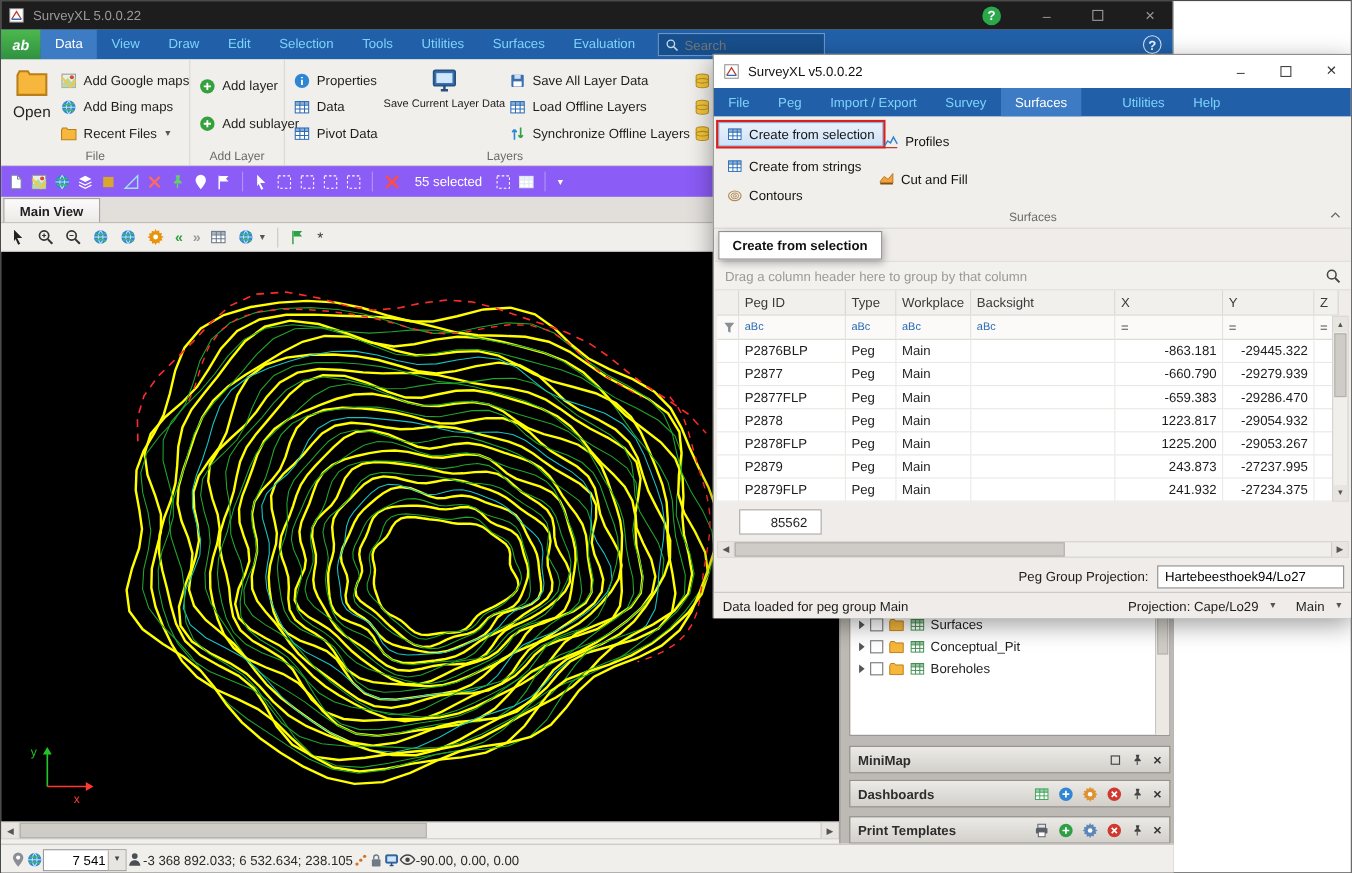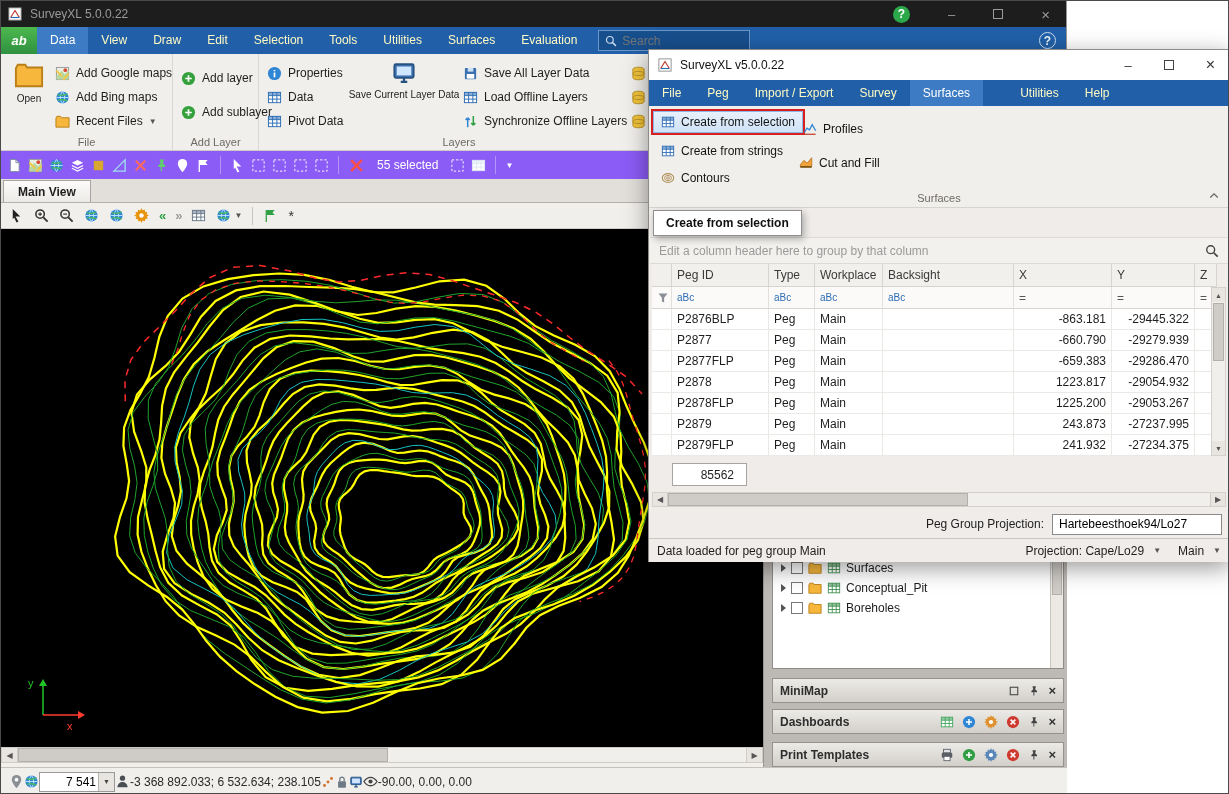--- a/index.html
+++ b/index.html
@@ -11,29 +11,29 @@
 .mainwin{position:absolute;left:0;top:0;width:1066px;height:794px;background:#f1efec;border-right:1px solid #98948f}
 .titlebar{position:absolute;left:0;top:0;width:100%;height:26px;background:#1d1d1d;display:flex;align-items:center;gap:8px}
 .wtitle{color:#9a9a9a}
 .twbtns{margin-left:auto;display:flex;align-items:center;gap:38px;padding-right:16px}
 .wbtn{color:#9a9a9a;font-size:13px;line-height:1}
 .maxbox{width:10px;height:10px;border:1px solid #9a9a9a;display:inline-block}
 .helpcircle{width:17px;height:17px;border-radius:50%;background:#2ba84a;color:#fff;font-weight:bold;display:flex;align-items:center;justify-content:center}
 .rtabs{position:absolute;left:0;top:26px;width:100%;height:27px;background:#2160a8;display:flex;align-items:stretch}
 .logo{width:36px;background:linear-gradient(#4db84e,#2f9140);display:flex;align-items:center;justify-content:center;color:#fff;font-style:italic;font-weight:bold;font-size:13px}
 .rtablist{display:flex}
-.rtab{padding:0 13px;line-height:27px;color:#fef9c3;white-space:nowrap}
+.rtab{padding:0 13px;line-height:27px;color:#7dd3fc;white-space:nowrap}
 .rtabs .rtab.active{background:#3d7cc4;color:#fff}
 .searchbox{margin-left:8px;margin-top:3px;width:152px;height:21px;background:#174f8d;border:1px solid #6a96c8;display:flex;align-items:center;gap:5px;padding:0 6px}
 .searchbox input{background:transparent;border:none;outline:none;color:#c7d9ef;font-family:inherit;font-size:12px;width:112px}
 .rhelp{margin-left:auto;margin-right:10px;align-self:center;width:17px;height:17px;border-radius:50%;border:1px solid #cfe0f3;color:#eaf2fc;display:flex;align-items:center;justify-content:center;font-weight:bold}
 .ribbon{position:absolute;left:0;top:53px;width:100%;height:97px;background:#f1efec;border-bottom:1px solid #cfccc8}
 .rgroup{position:absolute;top:0;height:100%;border-right:1px solid #dbd8d4}
 .glabel{position:absolute;bottom:2px;left:0;width:100%;text-align:center;font-size:11px;color:#6e6a66}
-.bigbtn{position:absolute;display:flex;flex-direction:column;align-items:center;gap:3px;font-size:10px;color:#1e1e1e;text-align:center}
+.bigbtn{position:absolute;display:flex;flex-direction:column;align-items:center;gap:3px;font-size:14px;color:#1e1e1e;text-align:center}
 .sbtn{display:flex;align-items:center;gap:6px;height:24px;color:#1e1e1e;white-space:nowrap}
 .caret{font-size:8px;color:#555}
 
 .bluebar{position:absolute;left:0;top:150px;width:100%;height:28px;background:#8b5cf6;display:flex;align-items:center;gap:6px;padding-left:6px}
 .bdiv{width:1px;height:18px;background:rgba(255,255,255,.35);margin:0 3px}
 .seltext{color:#fff;margin:0 6px;white-space:nowrap}
 
 .viewtabs{position:absolute;left:0;top:178px;width:762px;height:24px;background:#e2dfdb;border-bottom:1px solid #b5b2ad;display:flex;align-items:flex-end}
 .vtab{margin-left:2px;height:22px;background:linear-gradient(#fcfbfa,#eceae7);border:1px solid #a8a5a0;border-bottom:none;display:flex;align-items:center;padding:0 14px;font-weight:bold}
 .ctoolbar{position:absolute;left:0;top:202px;width:762px;height:26px;background:#f1efec;border-bottom:1px solid #d0cdc9;display:flex;align-items:center;gap:10px;padding-left:8px}
@@ -767,21 +767,21 @@
         <span>Cut and Fill</span>
       </div>
       <div class="pglabel">Surfaces</div>
       <svg class="ic i12" style="position:absolute;right:9px;bottom:5px;color:#666">
           <use href="#s-chevup"></use>
         </svg>
     </div>
 
     <div class="pgrid">
       <div class="hintbar">
-        <span>Edit a column header here to group by that column</span>
+        <span>Drag a column header here to group by that column</span>
         <svg class="ic i14" style="position:absolute;right:9px;color:#444">
             <use href="#s-mag"></use>
           </svg>
       </div>
 
       <div class="gh" style="top:56px">
         <div class="gc w0"></div>
         <div class="gc w1">Peg ID</div>
         <div class="gc w2">Type</div>
         <div class="gc w3">Workplace</div>

